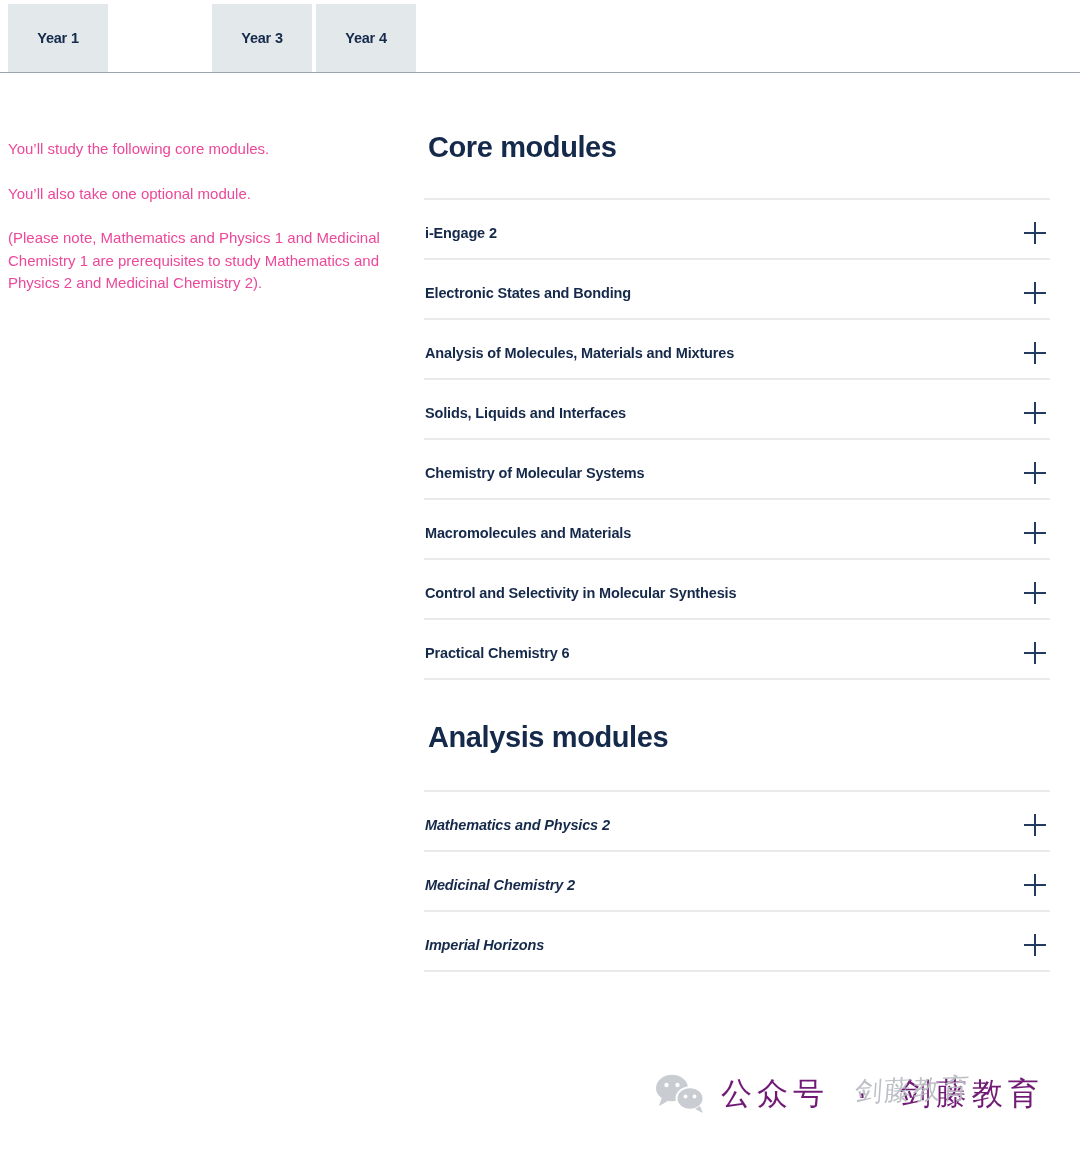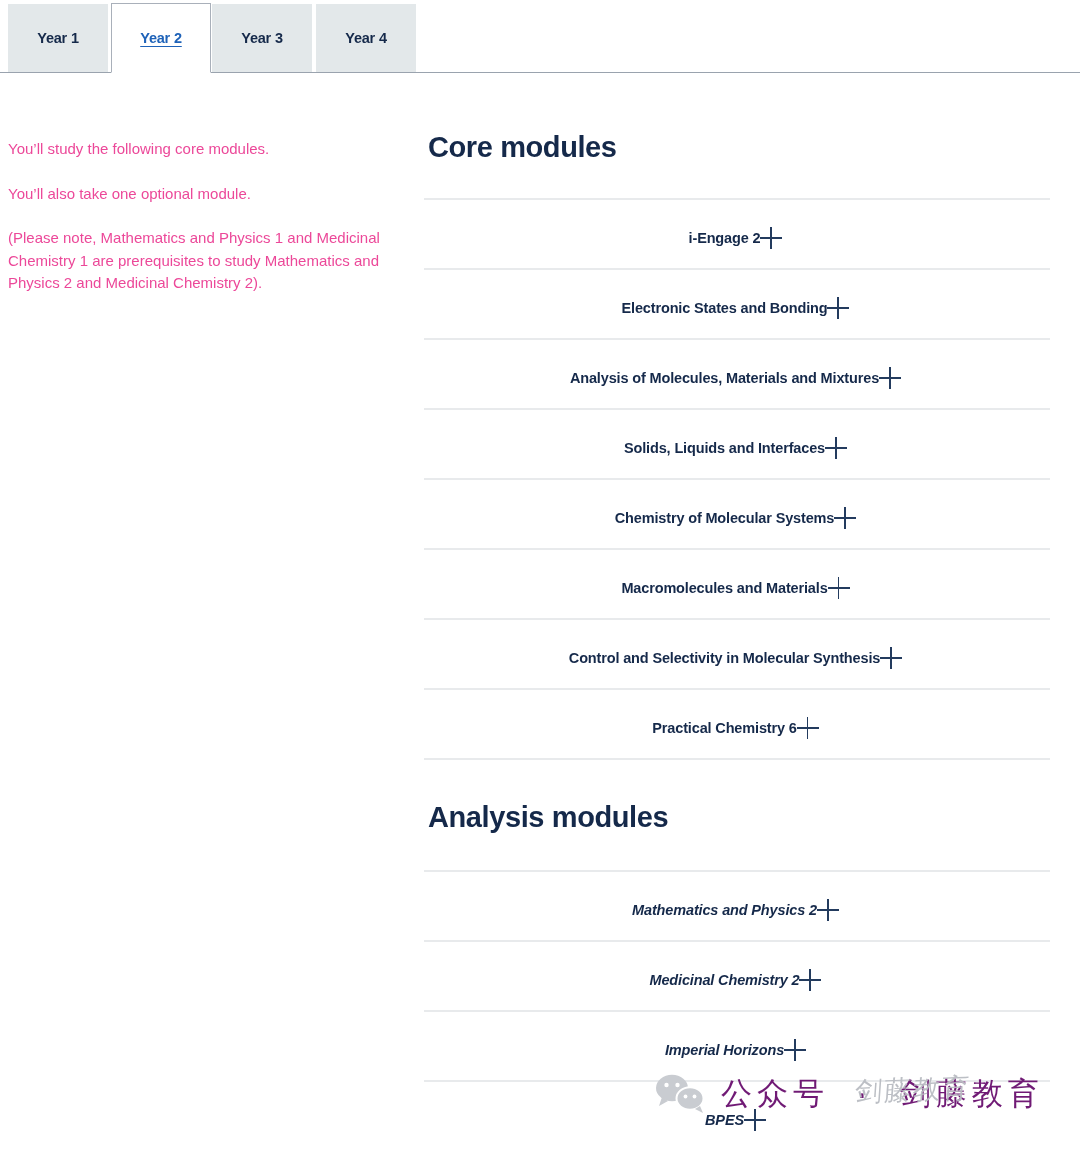--- a/index.html
+++ b/index.html
@@ -111,24 +111,24 @@
   .accordion {
     margin-top: 32px;
     border-top: 2px solid #e8eaec;
   }
   .accordion.second {
     margin-top: 34px;
     font-style: italic;
   }
   .acc-item {
     border-bottom: 2px solid #e8eaec;
-    height: 70px;
+    height: 60px;
     display: flex;
     align-items: center;
-    justify-content: center;
+    justify-content: space-between;
     cursor: pointer;
     background: transparent;
     padding: 8px 1px 0 1px;
     width: 100%;
   }
   .acc-title {
     font-size: 14.5px;
     font-weight: bold;
     letter-spacing: -0.15px;
     color: #15294a;
@@ -196,23 +196,20 @@
     opacity: 0.95;
   }
 </style>
 </head>
 <body>
 
 <div class="tabbar">
   <div class="tab t1">
     <span class="tab-label">Year 1</span>
   </div>
-  <div class="tab t2 active">
-    <span class="tab-label">Year 2</span>
-  </div>
   <div class="tab t3">
     <span class="tab-label">Year 3</span>
   </div>
   <div class="tab t4">
     <span class="tab-label">Year 4</span>
   </div>
   <div class="tabbar-rule"></div>
 </div>
 
 <div class="content">
@@ -270,24 +267,20 @@
       <div class="acc-item">
         <span class="acc-title">Mathematics and Physics 2</span>
         <span class="plus-icon"></span>
       </div>
       <div class="acc-item">
         <span class="acc-title">Medicinal Chemistry 2</span>
         <span class="plus-icon"></span>
       </div>
       <div class="acc-item">
         <span class="acc-title">Imperial Horizons</span>
-        <span class="plus-icon"></span>
-      </div>
-      <div class="acc-item">
-        <span class="acc-title">BPES</span>
         <span class="plus-icon"></span>
       </div>
     </div>
 
   </div>
 </div>
 
 <div class="watermark">
   <span class="wm-wechat">
     <svg width="52" height="40" viewBox="0 0 52 40" xmlns="http://www.w3.org/2000/svg">

